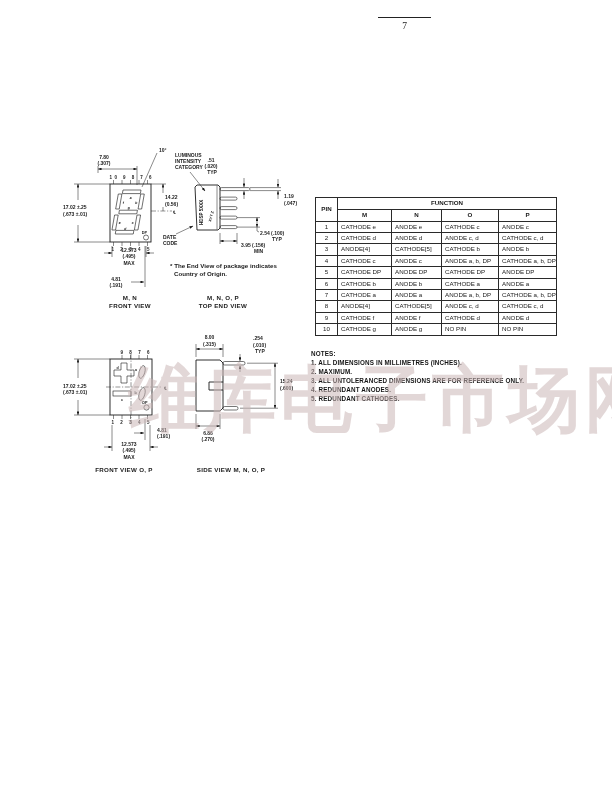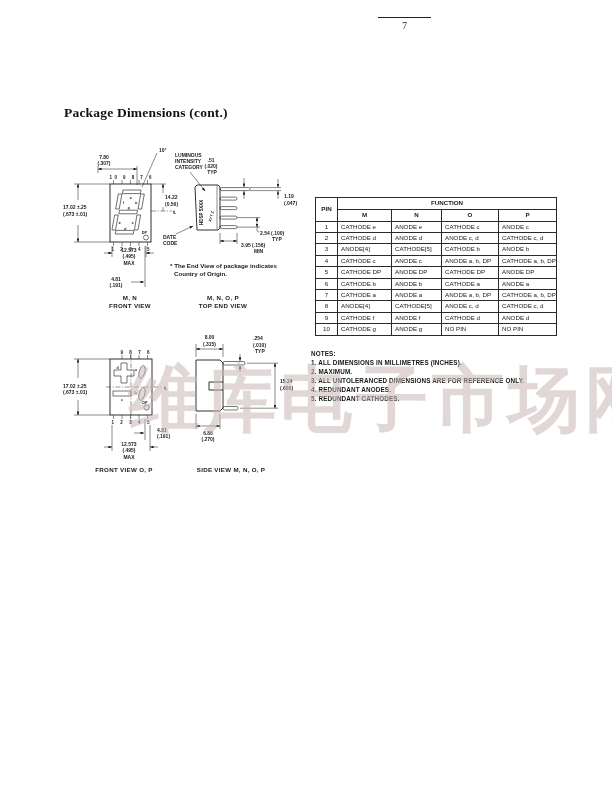--- a/index.html
+++ b/index.html
@@ -35,21 +35,20 @@
   
   .notes{left:311px;top:349px;width:255px;font-size:6.3px;font-weight:bold;
          line-height:9px;letter-spacing:.15px;color:#141414;z-index:2;}
 </style>
 </head>
 <body>
 
 <div class="page">
 
   <div class="abs pagenum">7</div>
-  <div class="abs title">Package Dimensions (cont.)</div>
 
   <svg class="abs" style="left:60px;top:145px;" width="130" height="170" viewBox="0 0 130 170">
     <defs>
       <marker id="a1" markerWidth="7" markerHeight="5" refX="6.5" refY="2.5" orient="auto-start-reverse">
         <path d="M0,0 L7,2.5 L0,5 Z" fill="#1a1a1a"></path>
       </marker>
     </defs>
     <g>
       <line class="ln" x1="38" y1="21" x2="38" y2="28"></line>
       <line class="ln" x1="77" y1="21" x2="77" y2="40"></line>

